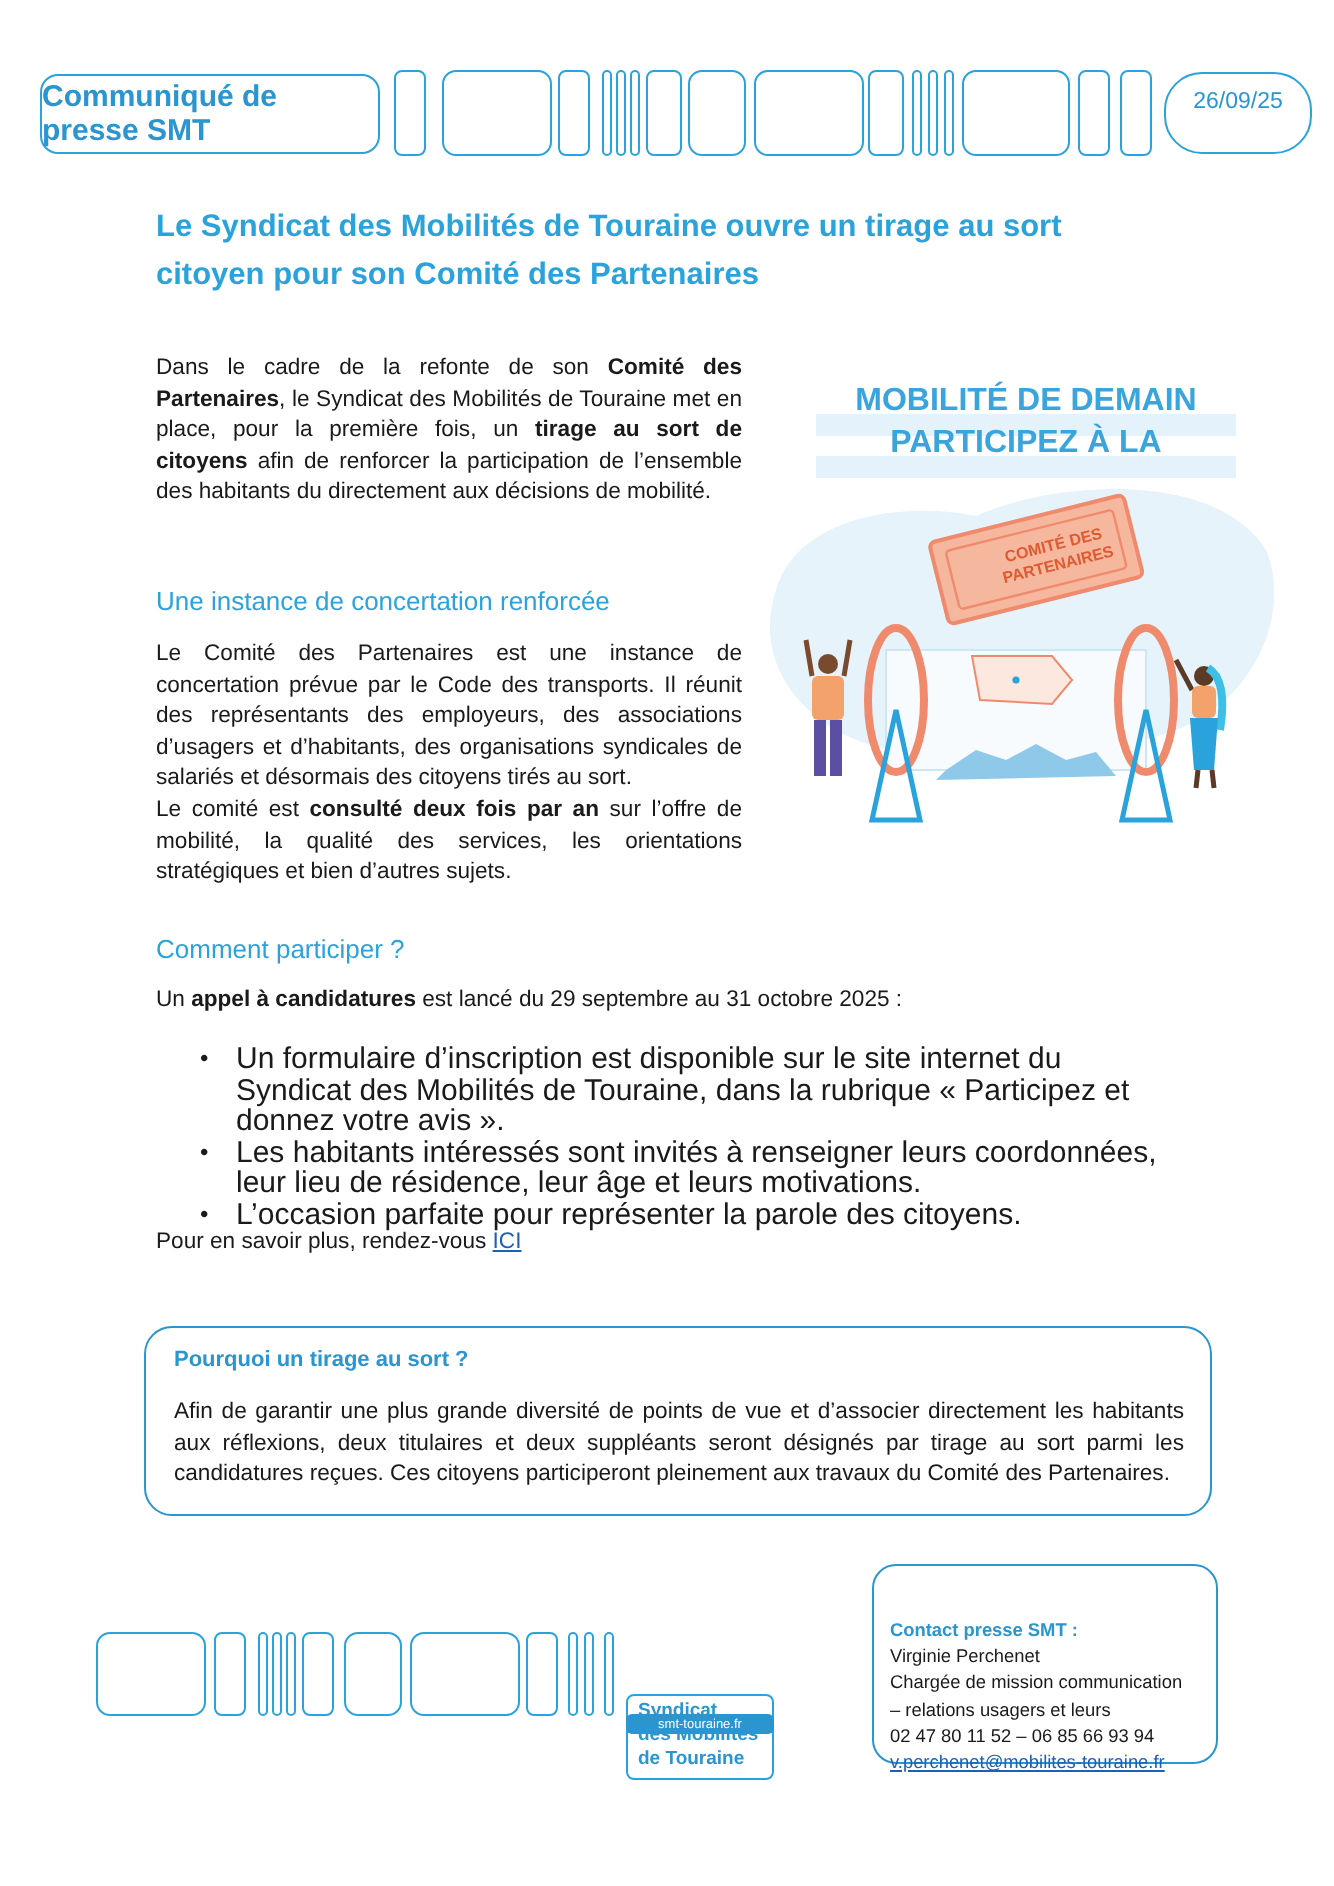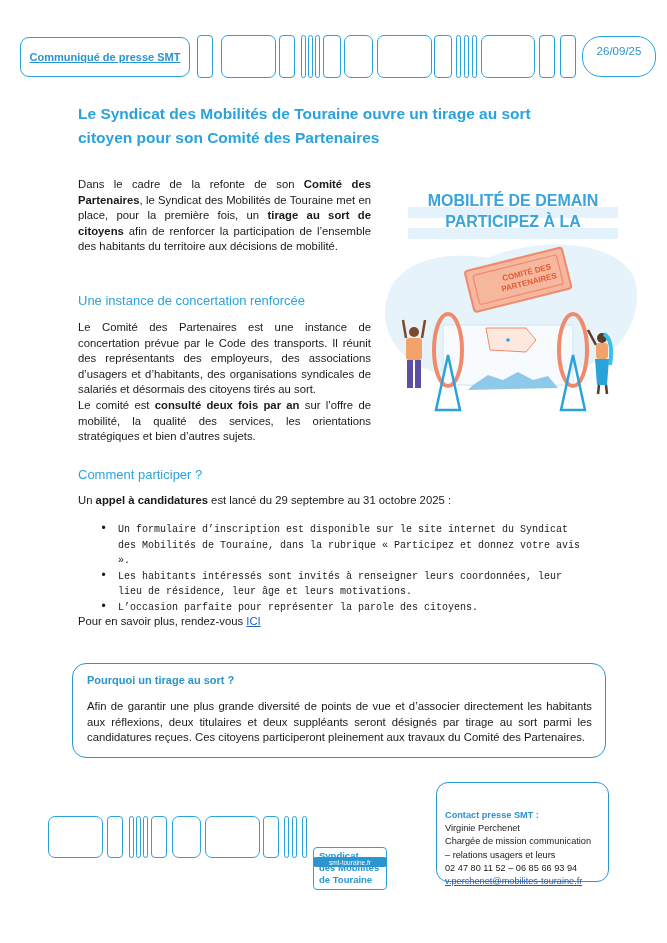--- a/index.html
+++ b/index.html
@@ -6,21 +6,21 @@
   html, body { width: 667px; height: 943px; background: #ffffff; overflow: hidden; }
   body { position: relative; font-family: "Liberation Sans", sans-serif; color: #1a1a1a; }
 
   .rbox { position: absolute; border: 1.3px solid #2aa3dc; border-radius: 7px; background: #fff; }
   .rbox.sm { border-radius: 4px; }
 
   #header-label {
     position: absolute; left: 20px; top: 37px; width: 170px; height: 40px;
     border: 1.3px solid #2aa3dc; border-radius: 9px;
     display: flex; align-items: center; justify-content: center;
-    font-size: 11px; font-weight: bold; color: #2a95cf; text-decoration: underline;
+    font-size: 15px; font-weight: bold; color: #2a95cf;
   }
   #header-date {
     position: absolute; left: 582px; top: 36px; width: 74px; height: 41px;
     border: 1.3px solid #2aa3dc; border-radius: 19px;
     display: flex; align-items: flex-start; justify-content: center; padding-top: 8px;
     font-size: 11.5px; color: #2a95cf;
   }
 
   #title {
     position: absolute; left: 78px; top: 102px; width: 480px;
@@ -36,21 +36,21 @@
     position: absolute; font-size: 13px; color: #2aa3dc; font-weight: normal;
   }
 
   #intro { left: 78px; top: 177px; width: 293px; }
   #instance-title { left: 78px; top: 293px; }
   #instance-body { left: 78px; top: 320px; width: 293px; }
   #comment-title { left: 78px; top: 467px; }
   #appel { left: 78px; top: 493px; width: 500px; text-align: left; }
 
   #bullets { position: absolute; left: 100px; top: 522px; width: 490px; list-style: none; }
-  #bullets li { position: relative; padding-left: 18px; font-size: 10px; line-height: 15.6px; font-family: Liberation Mono, monospace; }
+  #bullets li { position: relative; padding-left: 18px; font-size: 15px; line-height: 15.6px; }
   #bullets li::before { content: "\2022"; position: absolute; left: 0; top: 0; font-size: 12px; }
 
   #more { left: 78px; top: 614px; text-align: left; width: 300px; }
   #more a { color: #1f5fb4; text-decoration: underline; }
 
   #why-box {
     position: absolute; left: 72px; top: 663px; width: 534px; height: 95px;
     border: 1.8px solid #2a95cf; border-radius: 14px;
   }
   #why-title { position: absolute; left: 14px; top: 10px; font-size: 11px; color: #2a95cf; font-weight: bold; }
@@ -109,21 +109,21 @@
   <div class="rbox sm" style="left:472px;top:35px;width:5px;height:43px;"></div>
   <div class="rbox" style="left:481px;top:35px;width:54px;height:43px;"></div>
   <div class="rbox sm" style="left:539px;top:35px;width:16px;height:43px;"></div>
   <div class="rbox sm" style="left:560px;top:35px;width:16px;height:43px;"></div>
 </div>
 
 <div id="header-date">26/09/25</div>
 
 <h1 id="title">Le Syndicat des Mobilités de Touraine ouvre un tirage au sort citoyen pour son Comité des Partenaires</h1>
 
-<p id="intro" class="para"><span>Dans le cadre de la refonte de son </span><b>Comité des Partenaires</b><span>, le Syndicat des Mobilités de Touraine met en place, pour la première fois, un </span><b>tirage au sort de citoyens</b><span> afin de renforcer la participation de l’ensemble des habitants du territoire aux décisions de mobilité.</span></p>
+<p id="intro" class="para"><span>Dans le cadre de la refonte de son </span><b>Comité des Partenaires</b><span>, le Syndicat des Mobilités de Touraine met en place, pour la première fois, un </span><b>tirage au sort de citoyens</b><span> afin de renforcer la participation de l’ensemble des habitants du directement aux décisions de mobilité.</span></p>
 
 <div id="illustration">
   <svg width="270" height="235" viewBox="0 0 270 235">
     <path d="M10 115 C 20 80, 70 70, 110 78 C 150 60, 230 55, 255 95 C 268 125, 250 170, 210 185 C 170 200, 90 205, 50 190 C 15 175, 0 145, 10 115 Z" fill="#e6f3fb"></path>
     <rect x="30" y="27" width="210" height="11" fill="#e3f2fb"></rect>
     <rect x="30" y="48" width="210" height="11" fill="#e3f2fb"></rect>
 
     <rect x="65" y="145" width="130" height="60" fill="#f7fbfe" stroke="#cde6f4" stroke-width="1"></rect>
     <ellipse cx="70" cy="170" rx="14" ry="36" fill="none" stroke="#f08a6c" stroke-width="4"></ellipse>
     <ellipse cx="195" cy="170" rx="14" ry="36" fill="none" stroke="#f08a6c" stroke-width="4"></ellipse>

